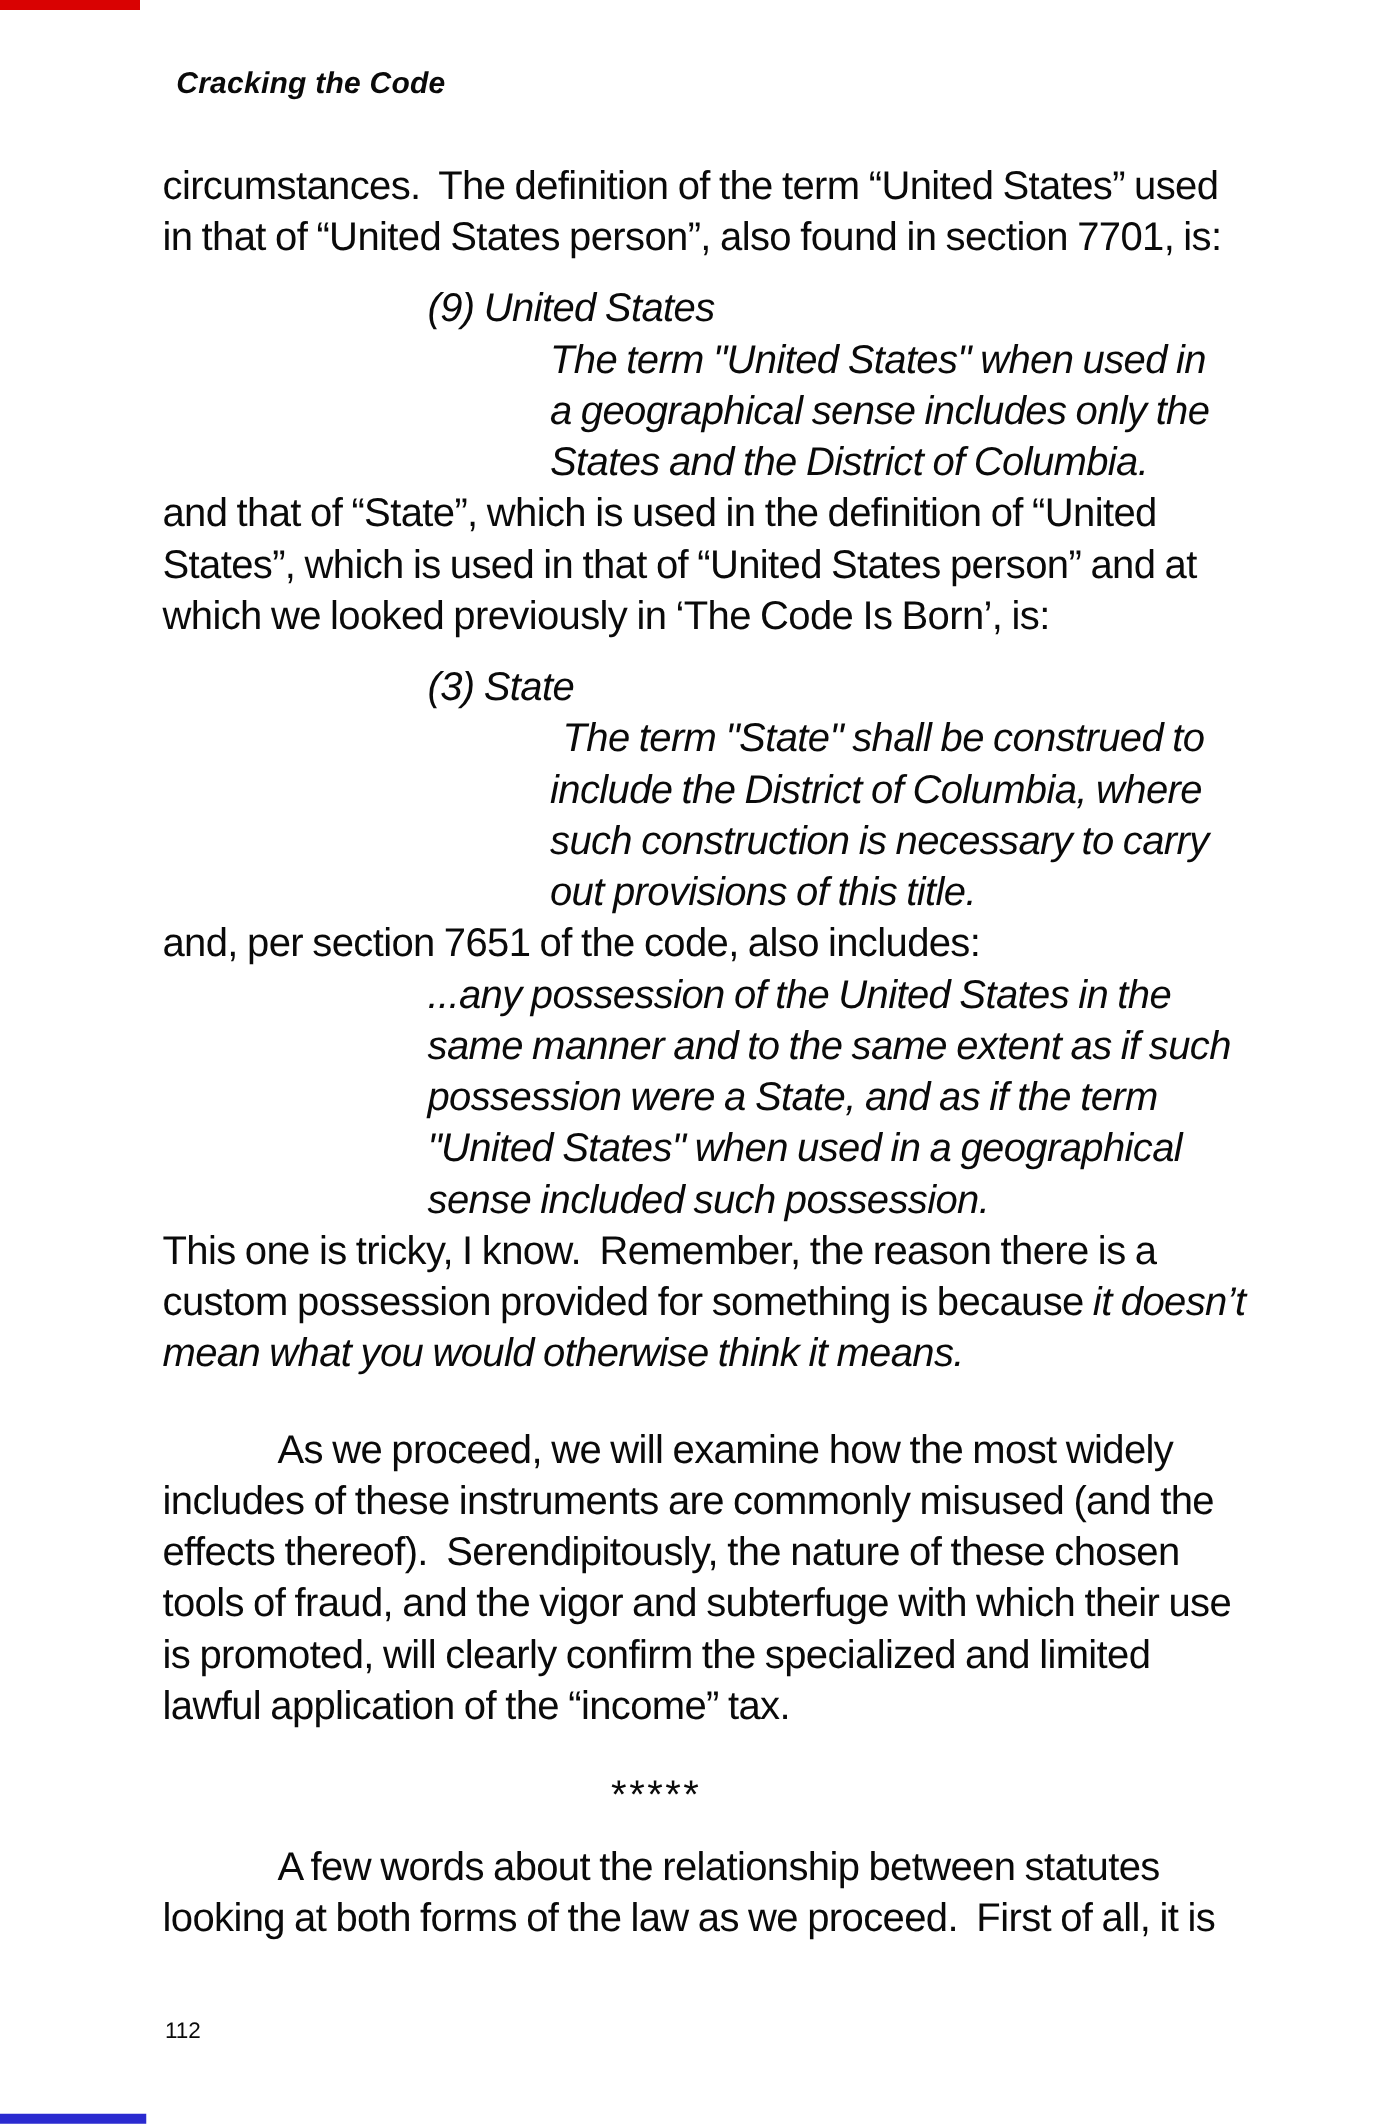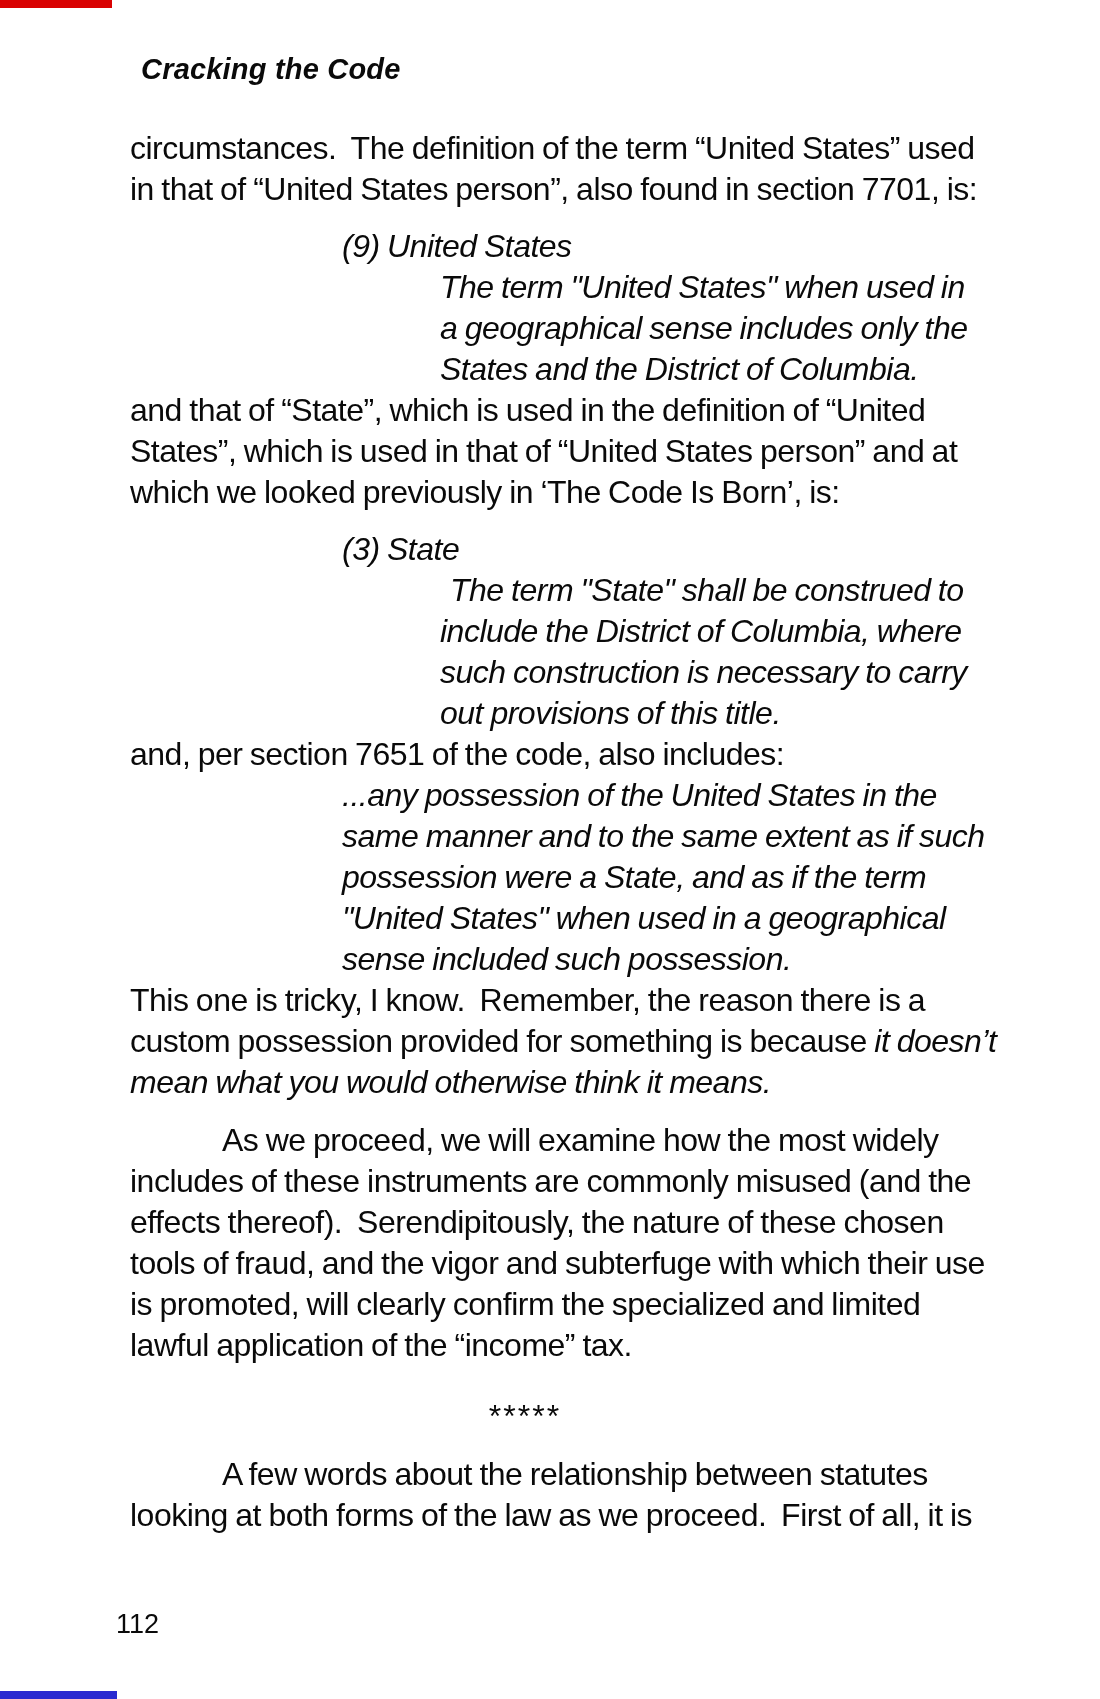--- a/index.html
+++ b/index.html
@@ -13,21 +13,21 @@
     overflow: hidden;
   }
   .edge-bar { position: absolute; }
   .edge-bar.top    { left: 0; top: 0;    width: 112px; height: 8px; background: #d90202; }
   .edge-bar.bottom { left: 0; bottom: 0; width: 117px; height: 8px; background: #2a2ad0; }
 
   .running-header {
     position: absolute;
     left: 141px;
     top: 53px;
-    font-size: 29px;
+    font-size: 24px;
     font-weight: bold;
     font-style: italic;
     letter-spacing: 0.2px;
     white-space: pre;
   }
 
   .content {
     position: absolute;
     left: 130px;
     top: 128px;
@@ -39,32 +39,32 @@
   }
   .line { white-space: pre; }
 
   
   .quote-label { padding-left: 212px; font-style: italic; margin-top: 16px; }
   .quote-body  { font-style: italic; }
   .quote-body.deep   { padding-left: 310px; }
   .quote-body.medium { padding-left: 212px; }
   .quote-body.q10 .line:first-child { padding-left: 10px; }
 
-  .para.gap-before       { margin-top: 17px; }
+  .para.gap-before       { margin-top: 36px; }
   .separator             { margin-top: 30px; text-align: center; letter-spacing: 2px; }
   .para.after-separator  { margin-top: 17px; }
   .indent-first .line:first-child { padding-left: 92px; }
 
   .italic { font-style: italic; }
 
   .page-number {
     position: absolute;
-    left: 116px;
+    left: 132px;
     top: 1604px;
-    font-size: 27px;
+    font-size: 18px;
     line-height: 41px;
   }
 </style>
 </head>
 <body>
 
 <div>
 
   <div class="edge-bar top"></div>
   <div class="edge-bar bottom"></div>

